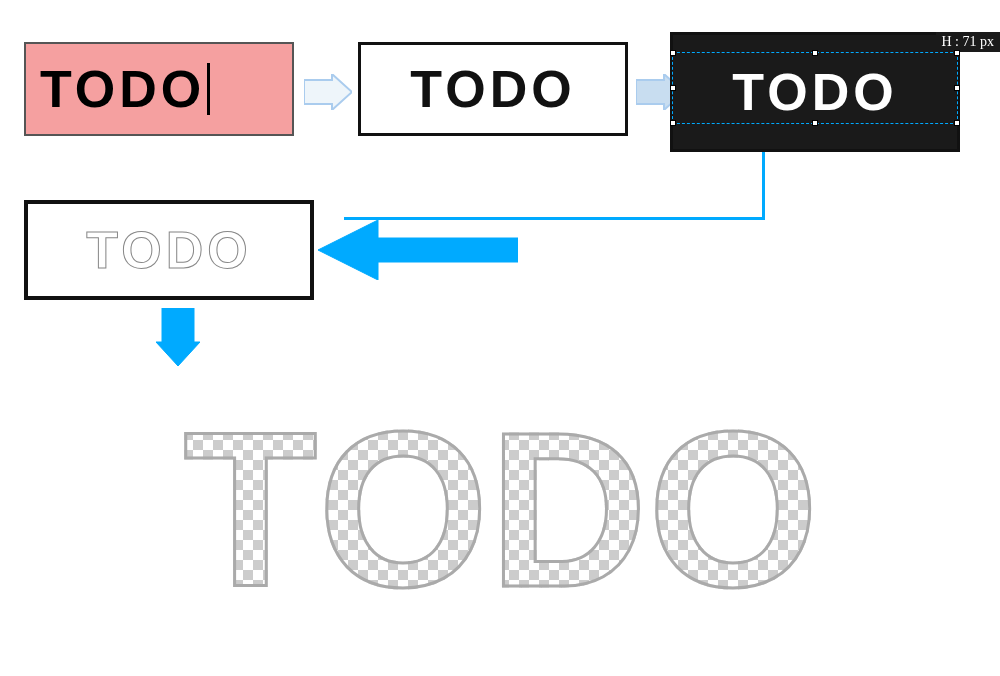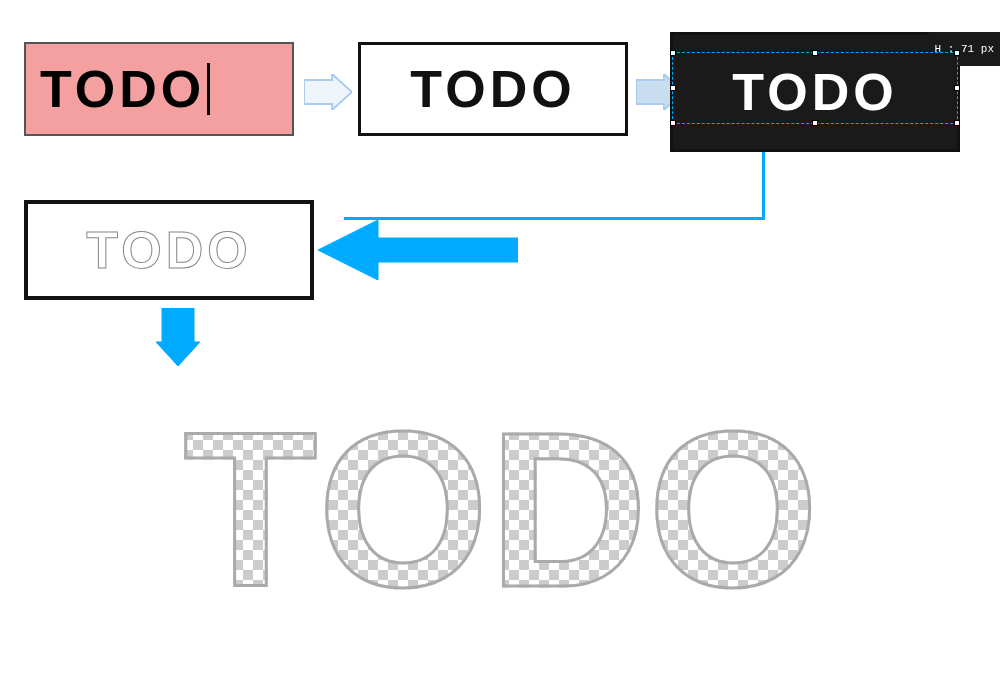--- a/index.html
+++ b/index.html
@@ -128,23 +128,23 @@
     .h-bc { bottom: -3px; left: 50%; transform: translateX(-50%); }
     .h-br { bottom: -3px; right: -3px; }
 
     
     .h-label {
       position: absolute;
       top: 32px;
       right: 0px;
       background: #1a1a1a;
       color: #fff;
-      font-size: 11px;
-      padding: 11px 6px;
-      font-family: Liberation Mono, monospace;
+      font-size: 14px;
+      padding: 2px 6px;
+      font-family: Liberation Serif, serif;
       white-space: nowrap;
     }
 
     
     
     .connector-v {
       position: absolute;
       top: 152px;
       left: 762px;
       width: 3px;

